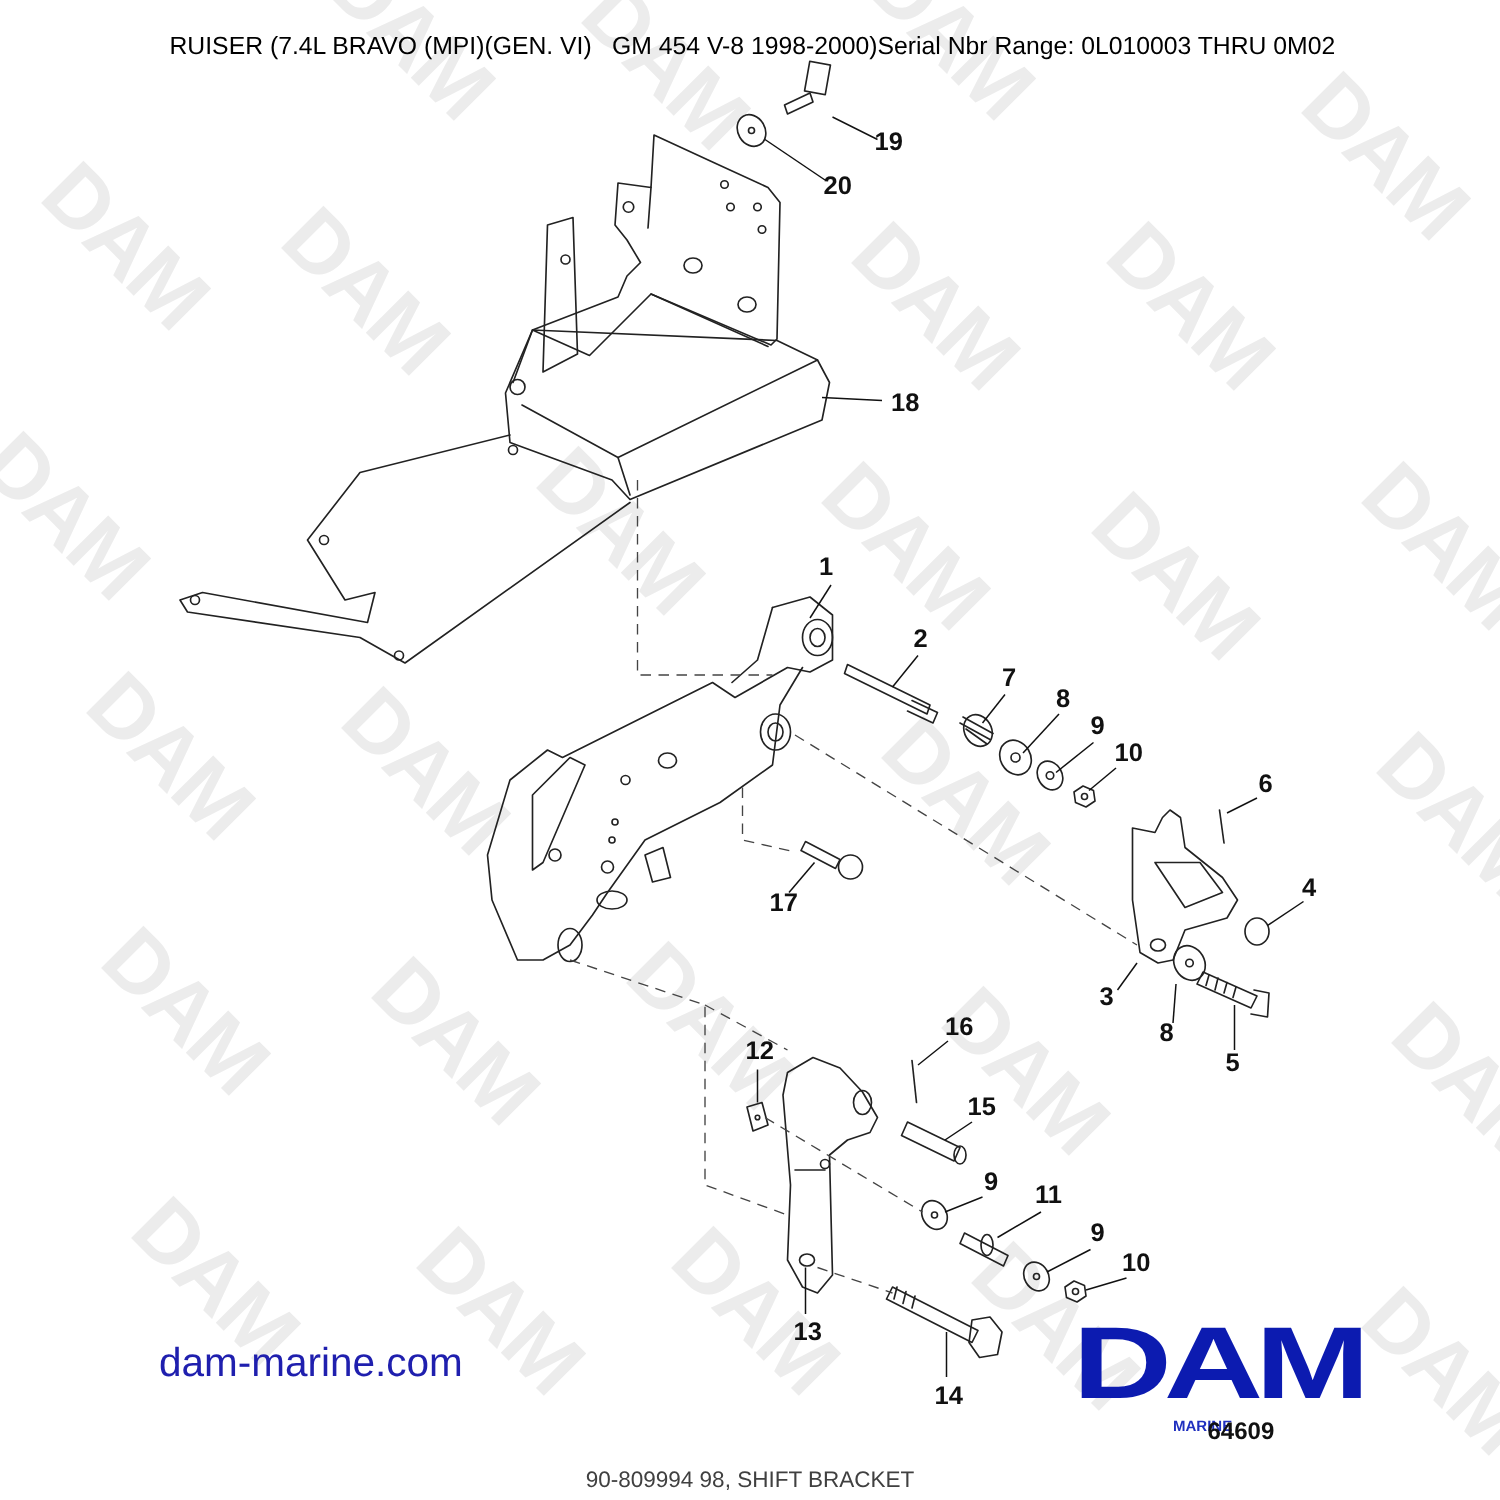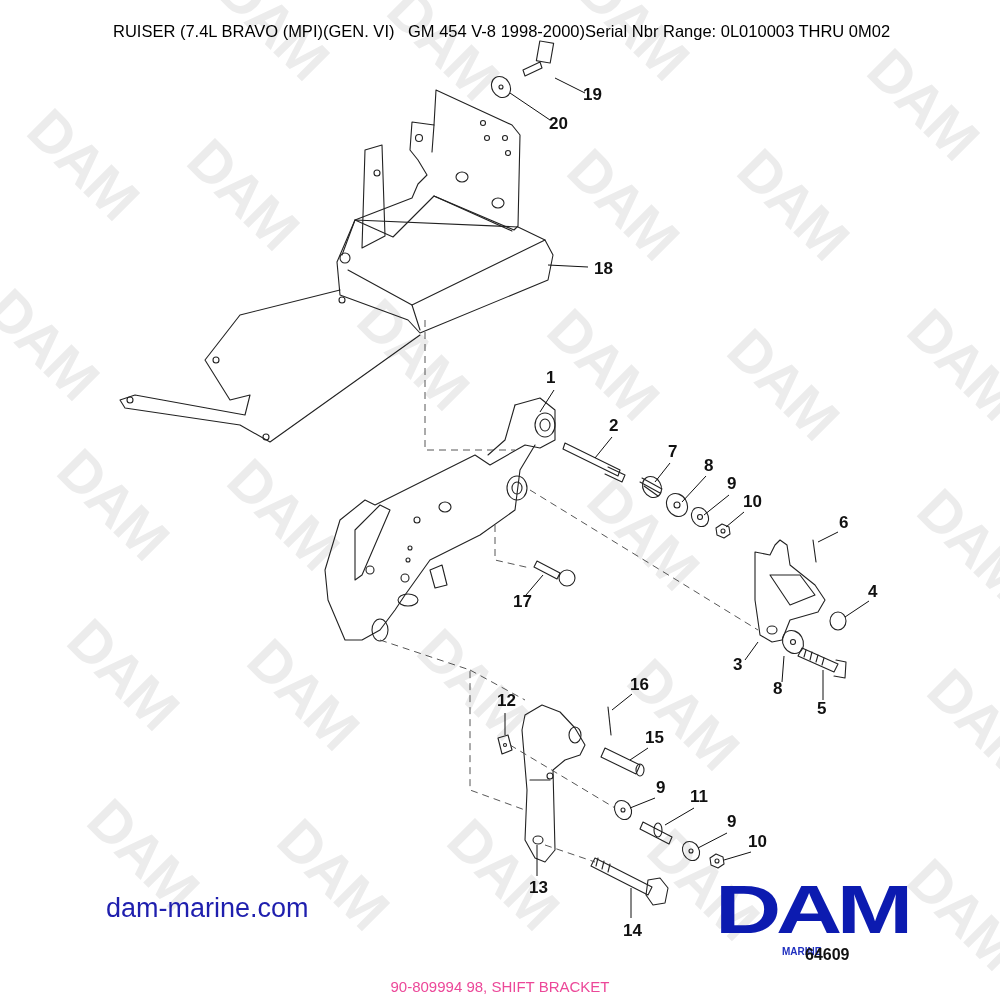--- a/index.html
+++ b/index.html
@@ -8,21 +8,21 @@
   .header span { position:absolute; top:2px; }
   .watermark-layer { position:absolute; inset:0; pointer-events:none; z-index:0; }
   .wm { position:absolute; font-family:"Liberation Sans", sans-serif; font-weight:bold; font-size:58px; color:#ececec; transform:rotate(45deg); letter-spacing:-2px; }
   svg.diagram { position:absolute; left:0; top:0; z-index:1; }
   .callout { font-family:"Liberation Sans", sans-serif; font-weight:bold; font-size:17px; fill:#111; }
   .site-link { position:absolute; left:106px; top:893px; font-size:27px; color:#1f1fae; z-index:2; text-decoration:none; }
   .logo { position:absolute; left:715px; top:880px; z-index:2; }
   .logo-dam { font-family:"Liberation Sans", sans-serif; font-weight:bold; font-size:68px; color:#0c1bb0; letter-spacing:-4px; line-height:58px; transform:scaleX(1.35); transform-origin:left top; display:block; }
   .logo-marine { position:absolute; left:67px; top:66px; font-size:10px; font-weight:bold; color:#1f2fbf; }
   .fig-number { position:absolute; left:805px; top:946px; font-size:16px; font-weight:bold; color:#111; z-index:2; }
-  .footer { position:absolute; top:978px; left:0; width:1000px; text-align:center; font-size:15px; color:#ec4899; z-index:2; }
+  .footer { position:absolute; top:978px; left:0; width:1000px; text-align:center; font-size:15px; color:#404040; z-index:2; }
 </style>
 </head>
 <body>
 
 <div class="watermark-layer">
   <div class="wm" style="left:20px;top:130px;">DAM</div>
   <div class="wm" style="left:210px;top:-10px;">DAM</div>
   <div class="wm" style="left:380px;top:10px;">DAM</div>
   <div class="wm" style="left:570px;top:-10px;">DAM</div>
   <div class="wm" style="left:860px;top:70px;">DAM</div>

